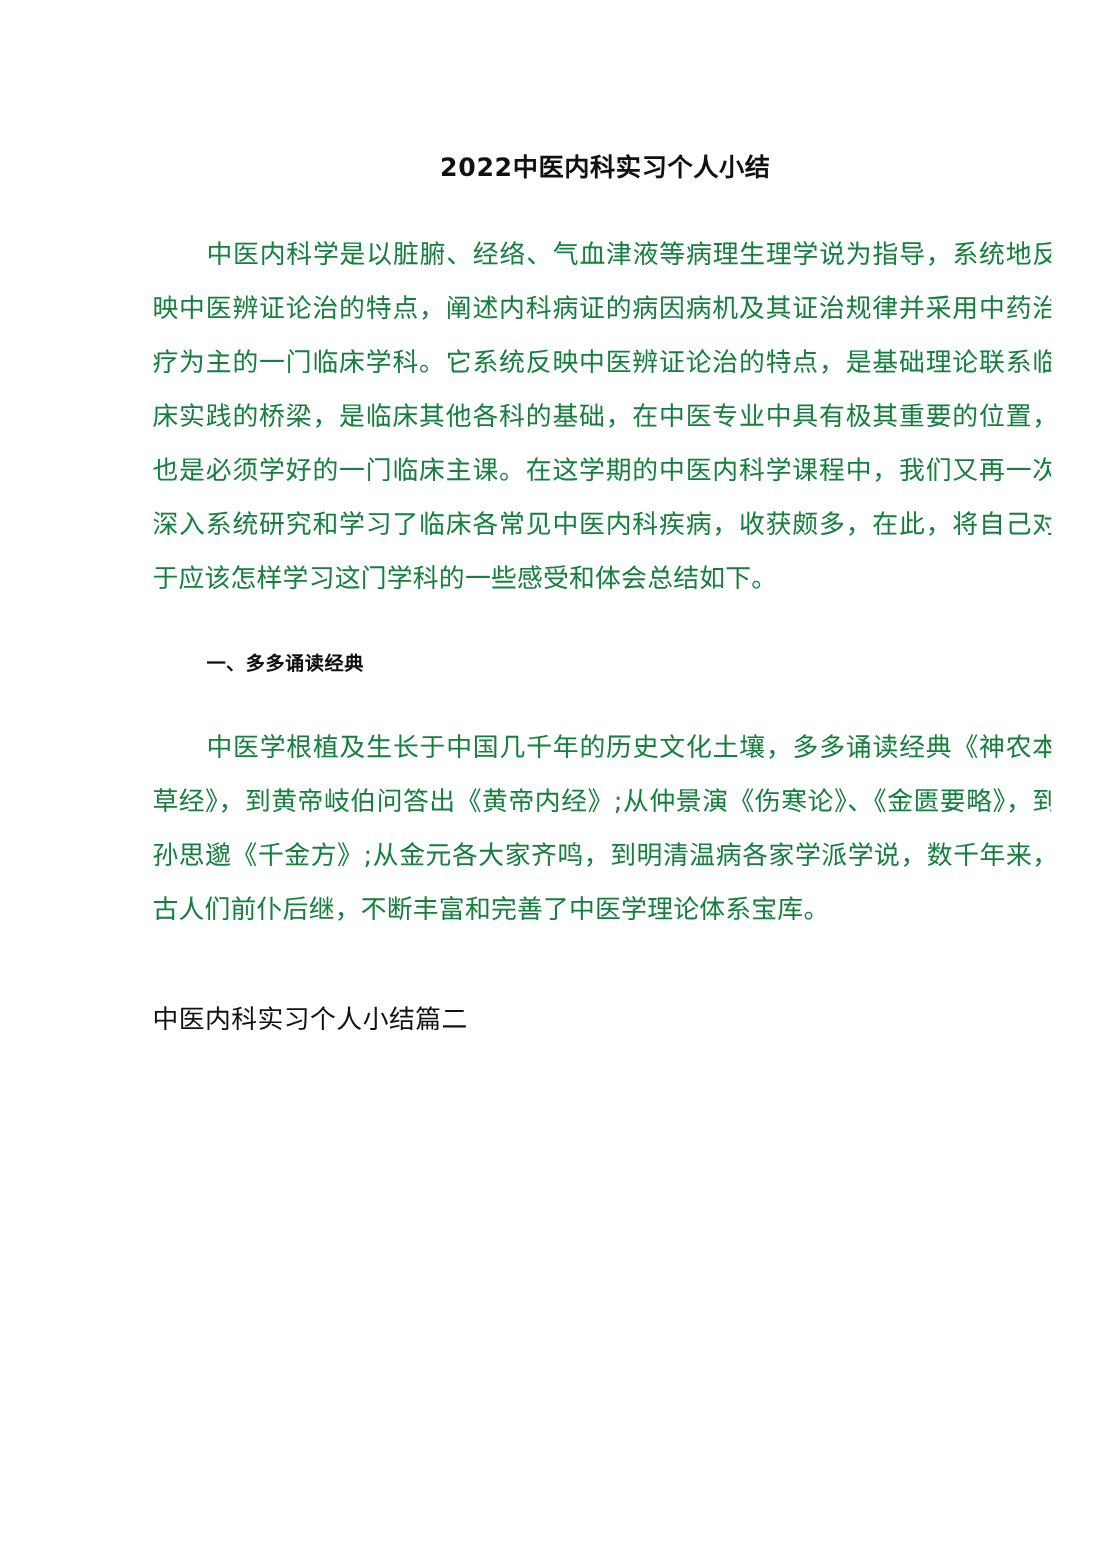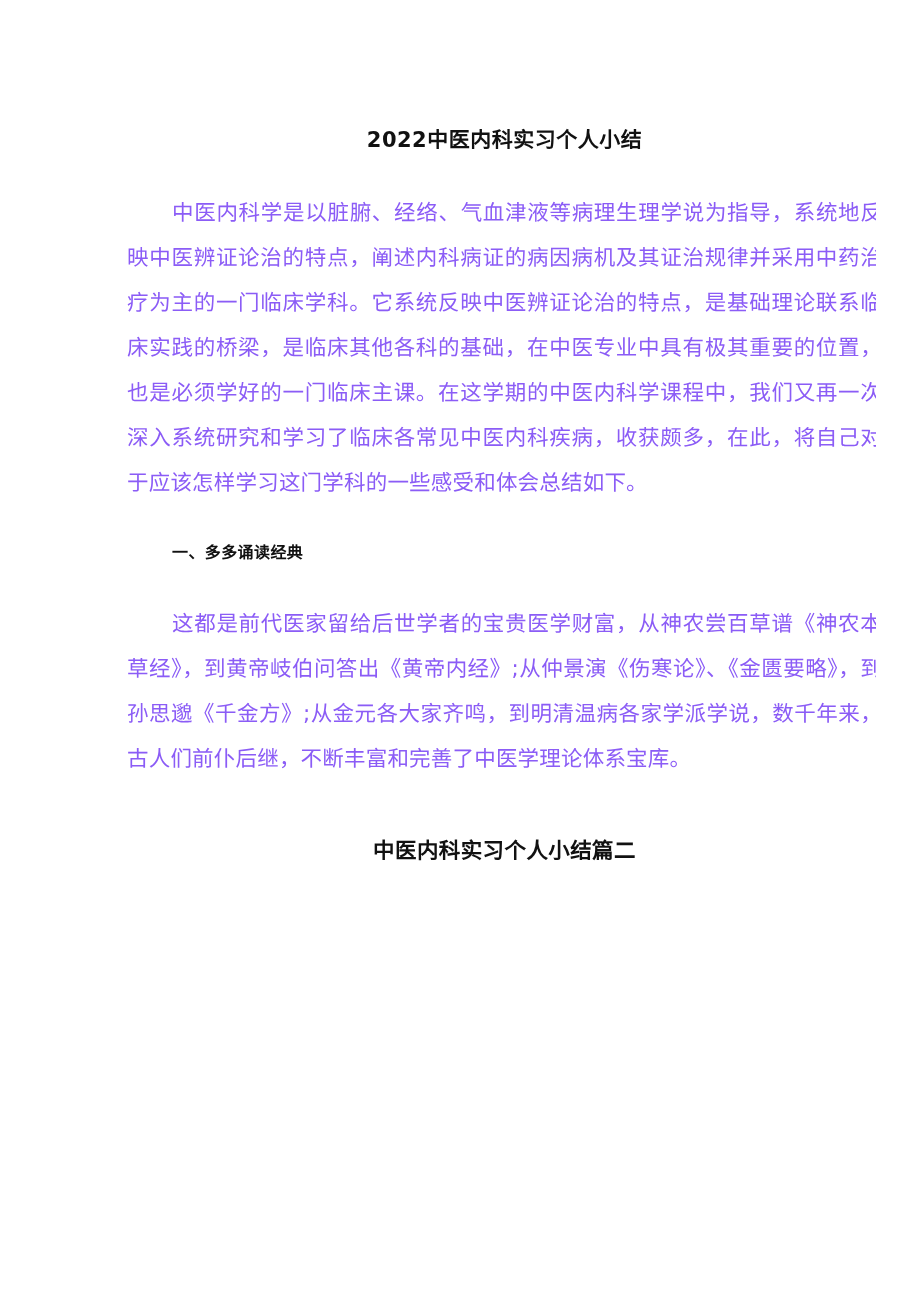--- a/index.html
+++ b/index.html
@@ -47,21 +47,21 @@
   }
 
   
   .para {
     font-size: 21.5px;
     line-height: 45px;
     text-align: justify;
     text-justify: inter-ideograph;
     text-indent: 45px;
     margin: 0;
-    color: #8b5cf6;
+    color: #15803d;
     letter-spacing: 0.2px;
   }
 
   .para.first {
     margin-top: 27px;
   }
 
   .para.spaced {
     margin-top: 26px;
   }
@@ -73,41 +73,40 @@
     font-weight: bold;
     text-indent: 45px;
     margin: 0;
     margin-top: 25px;
     color: #111111;
     letter-spacing: 0.4px;
   }
 
   
   .sub-heading {
-    text-align: center;
     font-size: 21.5px;
     line-height: 45px;
-    font-weight: bold;
+    font-weight: normal;
     margin: 0;
     margin-top: 47px;
     color: #111111;
     letter-spacing: 0.4px;
   }
 </style>
 </head>
 <body>
 
 <div class="page">
   <div class="content">
 
     <h1 class="doc-title">2022中医内科实习个人小结</h1>
 
     <p class="para first">中医内科学是以脏腑、经络、气血津液等病理生理学说为指导，系统地反映中医辨证论治的特点，阐述内科病证的病因病机及其证治规律并采用中药治疗为主的一门临床学科。它系统反映中医辨证论治的特点，是基础理论联系临床实践的桥梁，是临床其他各科的基础，在中医专业中具有极其重要的位置，也是必须学好的一门临床主课。在这学期的中医内科学课程中，我们又再一次深入系统研究和学习了临床各常见中医内科疾病，收获颇多，在此，将自己对于应该怎样学习这门学科的一些感受和体会总结如下。</p>
 
     <h2 class="section-heading">一、多多诵读经典</h2>
 
-    <p class="para spaced">这都是前代医家留给后世学者的宝贵医学财富，从神农尝百草谱《神农本草经》，到黄帝岐伯问答出《黄帝内经》;从仲景演《伤寒论》、《金匮要略》，到孙思邈《千金方》;从金元各大家齐鸣，到明清温病各家学派学说，数千年来，古人们前仆后继，不断丰富和完善了中医学理论体系宝库。</p>
+    <p class="para spaced">中医学根植及生长于中国几千年的历史文化土壤，多多诵读经典《神农本草经》，到黄帝岐伯问答出《黄帝内经》;从仲景演《伤寒论》、《金匮要略》，到孙思邈《千金方》;从金元各大家齐鸣，到明清温病各家学派学说，数千年来，古人们前仆后继，不断丰富和完善了中医学理论体系宝库。</p>
 
 
     <h2 class="sub-heading">中医内科实习个人小结篇二</h2>
 
   </div>
 </div>
 
 </body></html>

